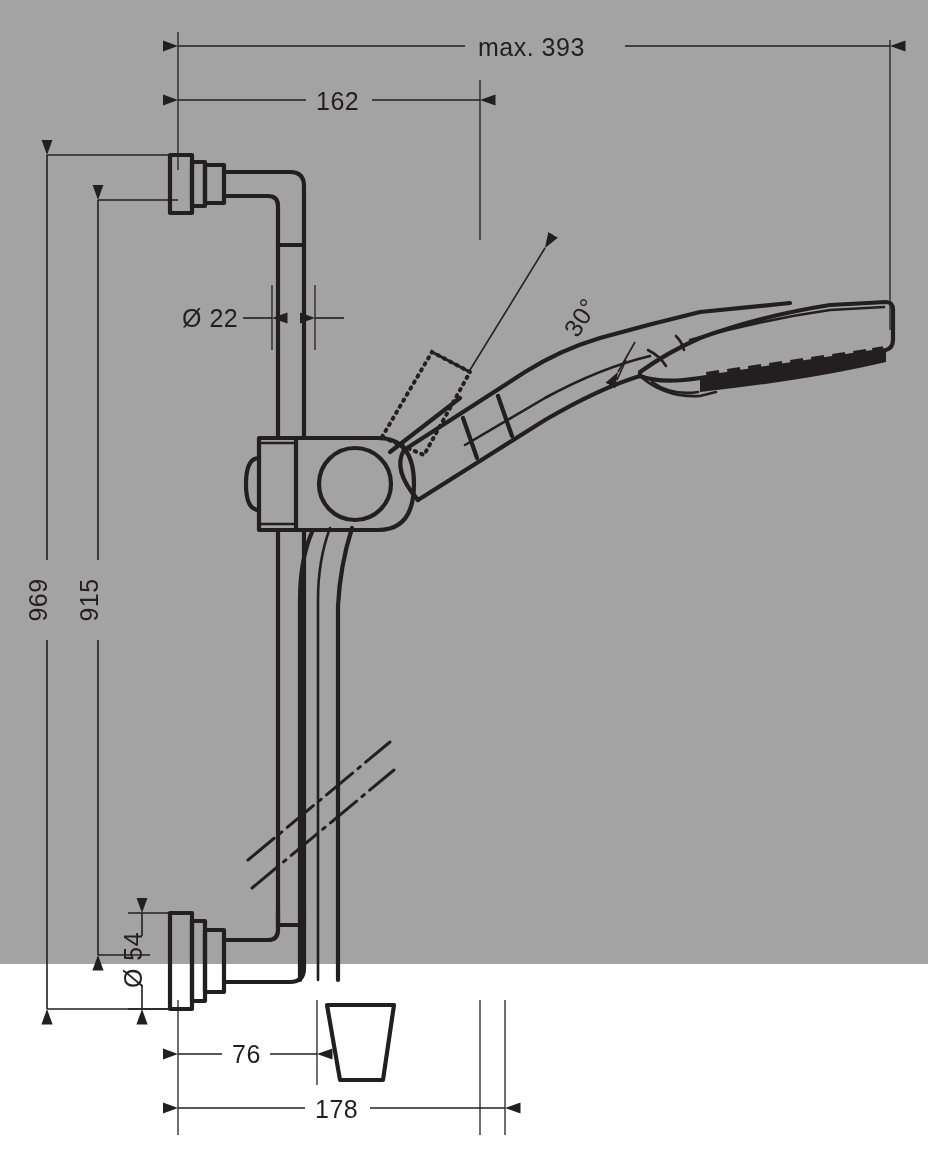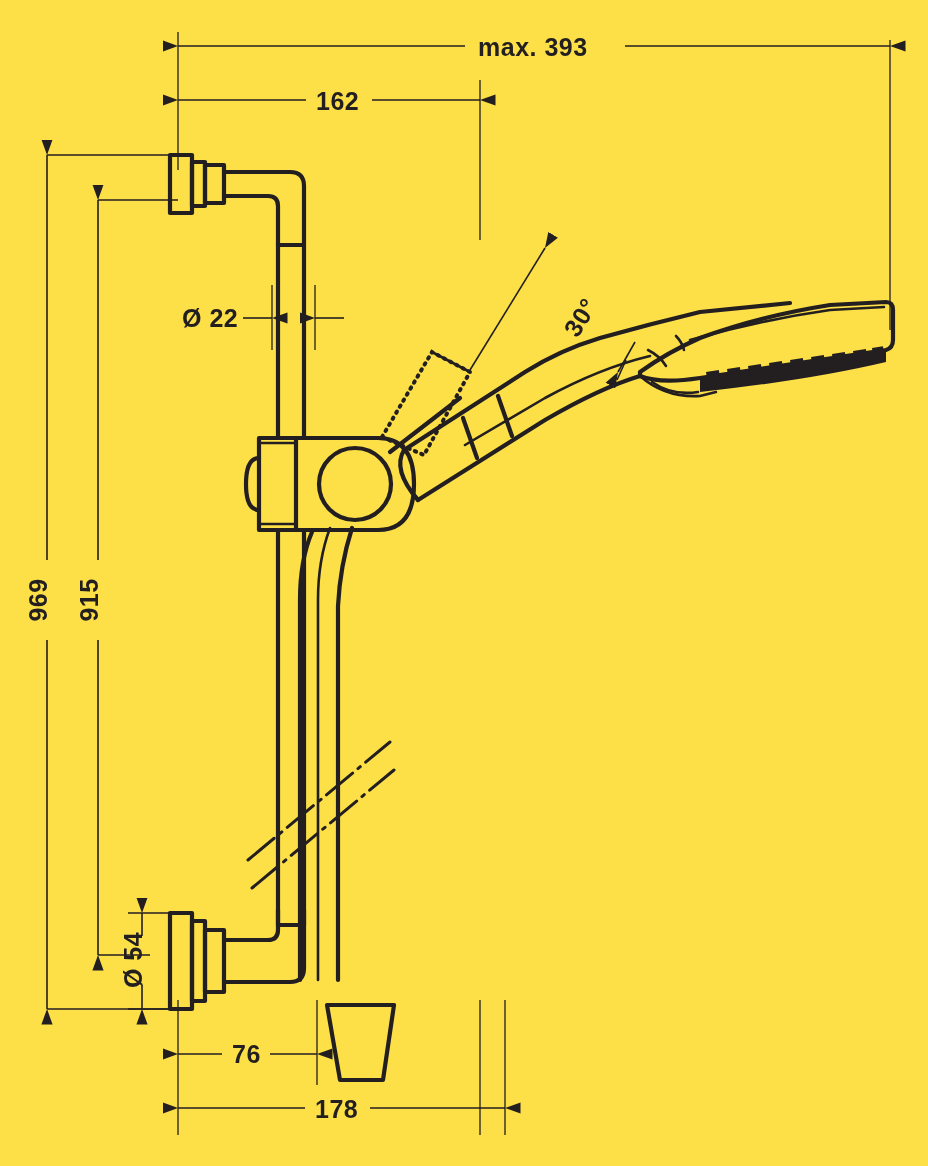--- a/index.html
+++ b/index.html
@@ -1,18 +1,18 @@
 <!DOCTYPE html>
 <html><head>
 <meta charset="utf-8">
 <title>Technical Drawing</title>
 <style>
   html,body{margin:0;padding:0;background:#ffffff;}
   body{width:928px;height:1166px;font-family:"Liberation Sans",sans-serif;overflow:hidden;}
-  #stage{position:relative;width:928px;height:1166px;background:#fde047;font-weight:bold;}
+  #stage{position:relative;width:928px;height:964px;background:#a3a3a3;}
   svg#drawing{position:absolute;left:0;top:0;width:928px;height:1166px;display:block;}
   .dimlabel{
     font-family:"Liberation Sans",sans-serif;
     font-size:25px;
     fill:#231f20;
     letter-spacing:0.5px;
   }
   .part{fill:none;stroke:#231f20;}
   .outline{stroke-width:4.2;stroke-linejoin:round;stroke-linecap:round;}
   .outline-thin{stroke-width:2.6;stroke-linejoin:round;stroke-linecap:round;}

